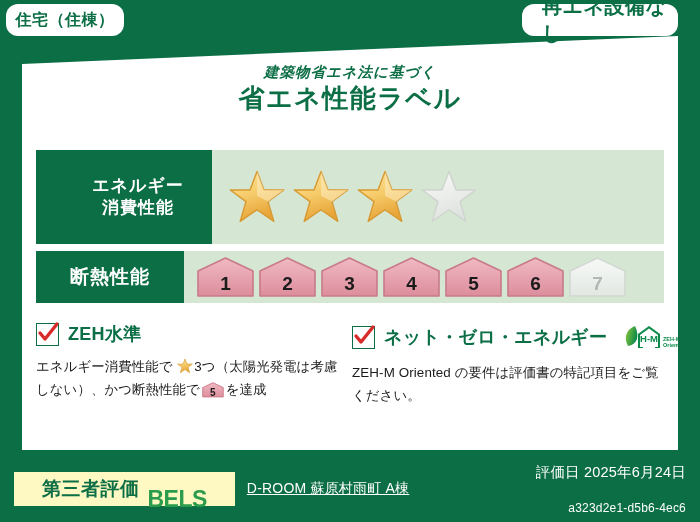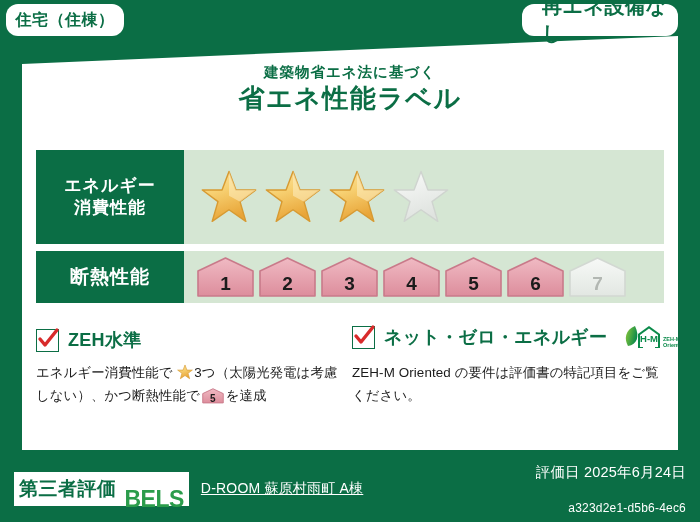--- a/index.html
+++ b/index.html
@@ -74,20 +74,21 @@
     left: 0;
     width: 100%;
     text-align: center;
   }
   #label-subtitle {
     color: #0b6e45;
     font-size: 14.5px;
     font-weight: bold;
     letter-spacing: 1px;
     line-height: 1.2;
+    font-style: italic;
   }
   #label-title {
     color: #0b6e45;
     font-size: 26px;
     font-weight: bold;
     letter-spacing: 1.5px;
     margin-top: 3px;
     line-height: 1.15;
   }
 
@@ -107,21 +108,21 @@
     color: #ffffff;
     font-weight: bold;
     display: flex;
     flex-direction: column;
     align-items: center;
     justify-content: center;
     flex: 0 0 148px;
     line-height: 1.28;
     letter-spacing: 1px;
   }
-  #row-energy .metric-label { font-size: 17px; }
+  #row-energy .metric-label { font-size: 17px; padding-left: 28px; }
   #row-insulation .metric-label { font-size: 19px; }
 
   .metric-track {
     background: #d5e6d3;
     flex: 1 1 auto;
     display: flex;
     align-items: center;
   }
   #stars-track { padding-left: 16px; gap: 6px; }
   #houses-track { padding-left: 12px; gap: 3px; }
@@ -156,21 +157,20 @@
   .house.off .house-num { color: #b2b7b2; }
 
   
   #criteria {
     position: absolute;
     top: 286px;
     left: 14px;
     width: 628px;
     display: flex;
     gap: 4px;
-    align-items: flex-end;
   }
   .criteria-col { flex: 1 1 0; min-width: 0; }
   .criteria-head {
     display: flex;
     align-items: center;
     gap: 9px;
     margin-bottom: 9px;
   }
   .checkbox {
     width: 21px;
@@ -237,23 +237,23 @@
     left: 0;
     bottom: 0;
     width: 100%;
     height: 66px;
     z-index: 4;
     display: flex;
     align-items: center;
   }
   #bels-box {
     margin-left: 14px;
-    background: #ffffff;
+    background: #fef9c3;
     height: 34px;
-    padding: 0 5px;
+    padding: 0 28px;
     display: flex;
     align-items: center;
     gap: 8px;
   }
   #bels-jp {
     color: #0b6e45;
     font-size: 19px;
     font-weight: bold;
     letter-spacing: 0.5px;
   }

